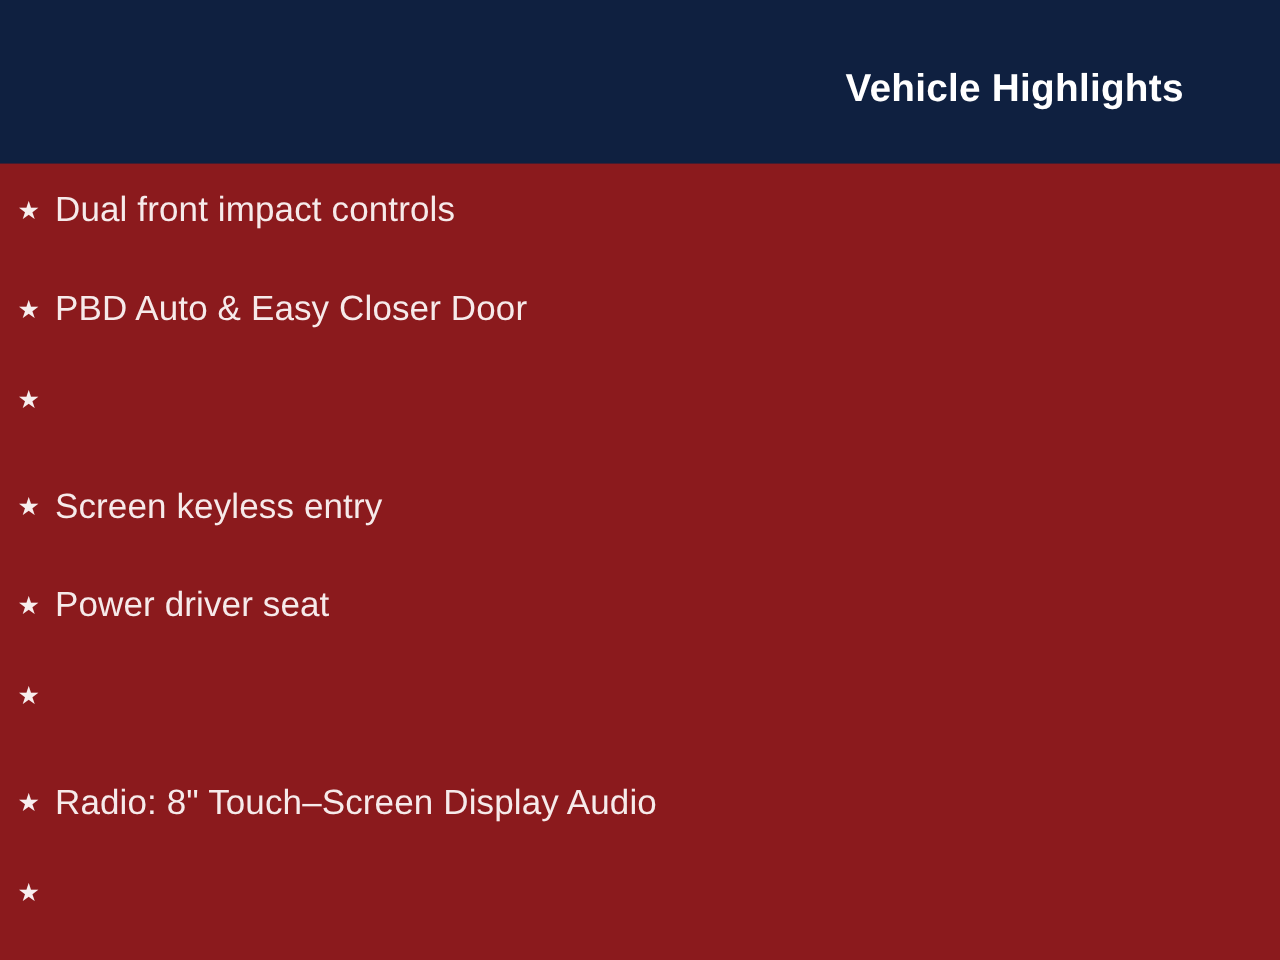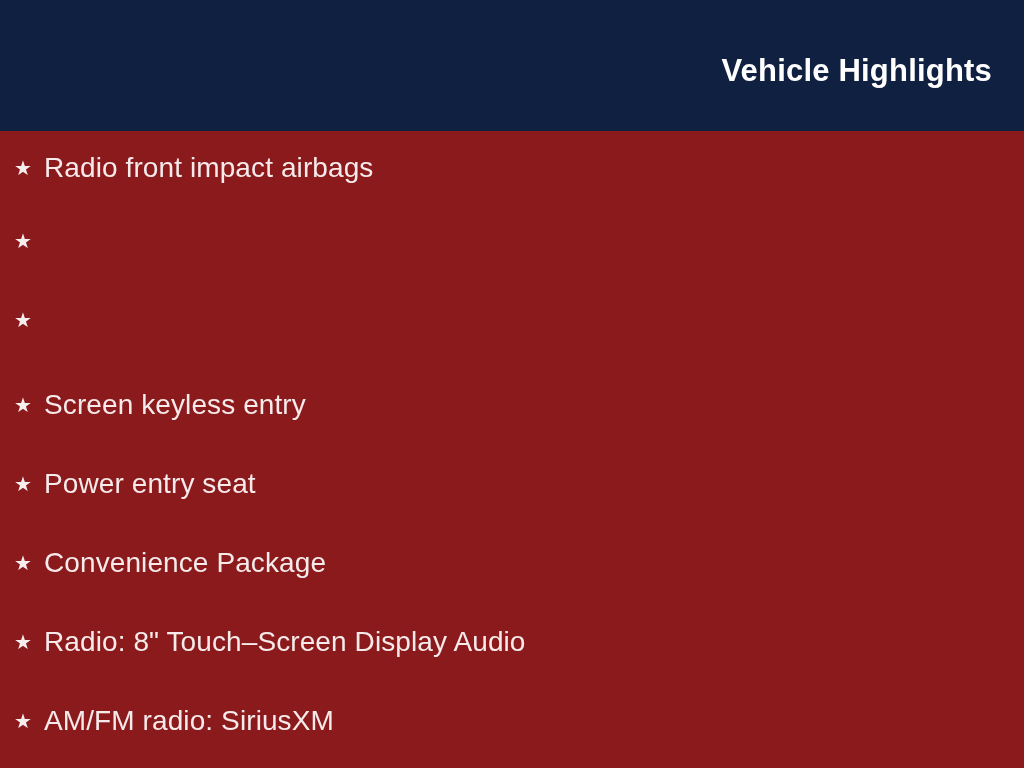--- a/index.html
+++ b/index.html
@@ -27,21 +27,21 @@
   
   .slide-header {
     position: relative;
     flex: 0 0 auto;
     height: 131px;
     background: #0f2040;
     display: flex;
     align-items: center;
     justify-content: flex-end;
     box-sizing: border-box;
-    padding: 0 32px 0 40px;
+    padding: 0 77px 0 40px;
   }
 
   .slide-title {
     color: #ffffff;
     font-size: 31px;
     font-weight: bold;
     letter-spacing: 0.2px;
     line-height: 1;
     white-space: nowrap;
     margin-top: 10px;
@@ -96,52 +96,51 @@
 
   <div class="slide-header">
     <div class="slide-title">Vehicle Highlights</div>
   </div>
 
   <div class="slide-body">
     <ul class="highlight-list">
 
       <li class="highlight-item">
         <span class="bullet-star">★</span>
-        <span class="highlight-text">Radio front impact airbags</span>
+        <span class="highlight-text">Dual front impact controls</span>
       </li>
 
       <li class="highlight-item">
         <span class="bullet-star">★</span>
+        <span class="highlight-text">PBD Auto &amp; Easy Closer Door</span>
       </li>
 
       <li class="highlight-item">
         <span class="bullet-star">★</span>
       </li>
 
       <li class="highlight-item">
         <span class="bullet-star">★</span>
         <span class="highlight-text">Screen keyless entry</span>
       </li>
 
       <li class="highlight-item">
         <span class="bullet-star">★</span>
-        <span class="highlight-text">Power entry seat</span>
+        <span class="highlight-text">Power driver seat</span>
       </li>
 
       <li class="highlight-item">
         <span class="bullet-star">★</span>
-        <span class="highlight-text">Convenience Package</span>
       </li>
 
       <li class="highlight-item">
         <span class="bullet-star">★</span>
         <span class="highlight-text">Radio: 8" Touch–Screen Display Audio</span>
       </li>
 
       <li class="highlight-item">
         <span class="bullet-star">★</span>
-        <span class="highlight-text">AM/FM radio: SiriusXM</span>
       </li>
 
     </ul>
   </div>
 
 </div>
 
 </body></html>

